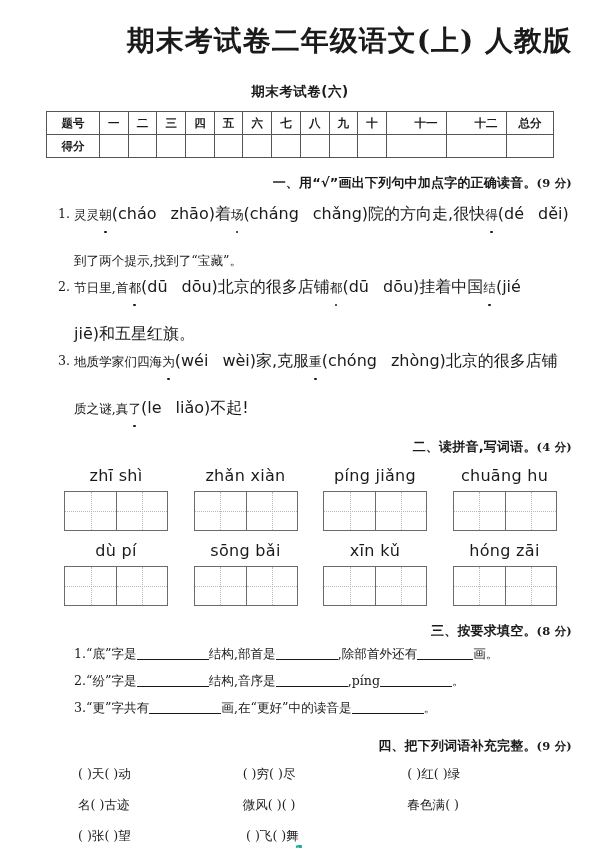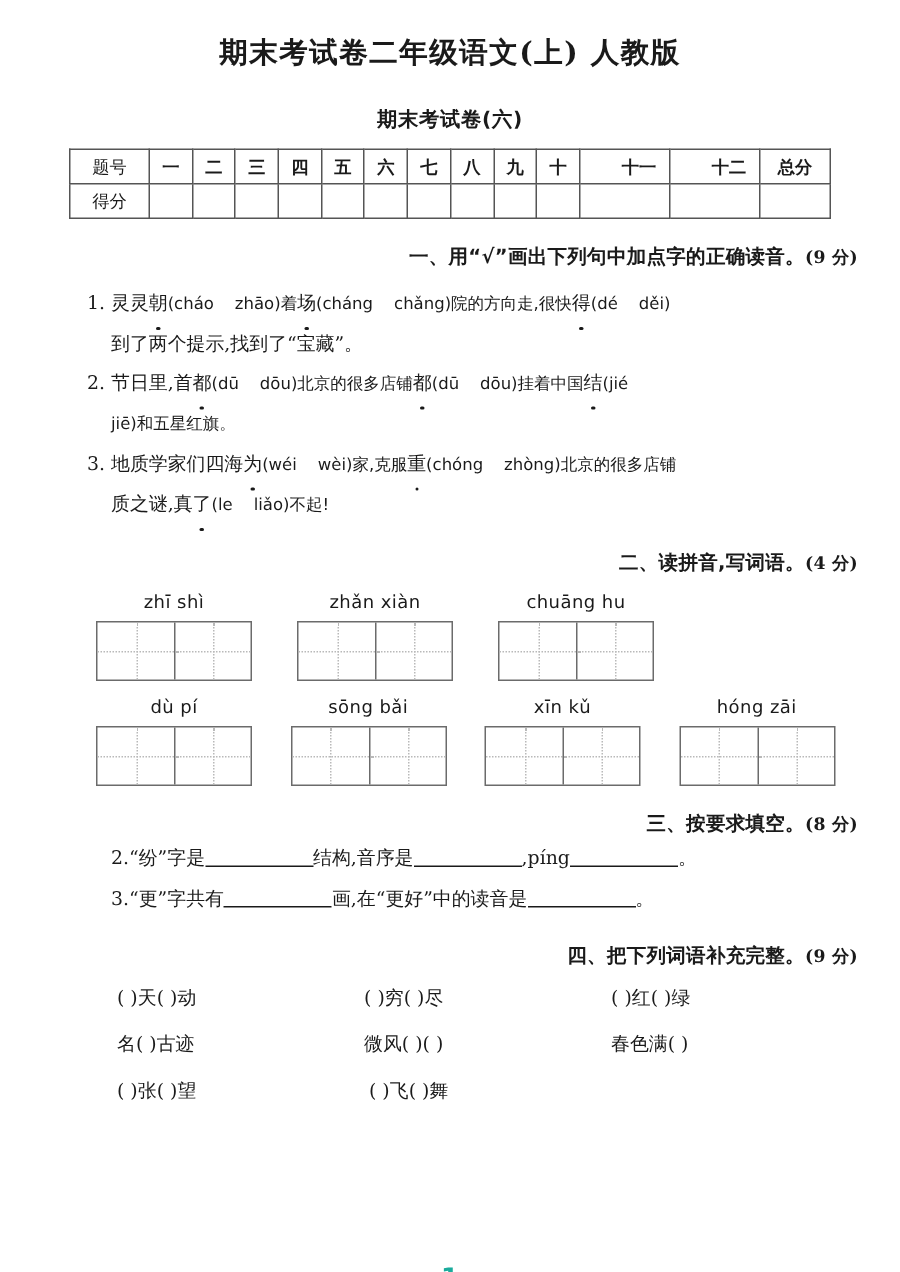--- a/index.html
+++ b/index.html
@@ -19,22 +19,22 @@
   .page {
     position: relative;
     width: 600px;
     height: 848px;
     box-sizing: border-box;
     padding: 0 28px;
   }
 
   
   .doc-title {
-    text-align: center;
-    font-size: 19px;
+    text-align: right;
+    font-size: 28px;
     font-weight: bold;
     letter-spacing: 1px;
     margin-top: 22px;
     font-family: "DejaVu Serif", "Liberation Serif", serif;
   }
 
   .sub-title {
     text-align: center;
     font-size: 13.5px;
     font-weight: bold;
@@ -57,21 +57,21 @@
     text-align: center;
     vertical-align: middle;
     font-size: 11.5px;
     font-weight: bold;
     font-family: "DejaVu Sans", "Liberation Sans", sans-serif;
     padding: 0;
   }
   .score-table .lbl-col { width: 52px; }
   .score-table .wide-col { width: 40px; padding-left: 19px; }
   .score-table .total-col { width: 46px; }
-  .score-table tr td:first-child { font-weight: normal; }
+  .score-table tr td:first-child { font-weight: bold; }
 
   
   .sec-head {
     font-size: 13px;
     font-weight: bold;
     margin-top: 16px;
     letter-spacing: 0.2px;
     font-family: "DejaVu Sans", "Liberation Sans", sans-serif;
     text-align: right;
   }
@@ -88,29 +88,29 @@
   
   .q-block { margin-top: 9px; }
   .q-line {
     font-size: 12.6px;
     line-height: 26px;
     padding-left: 30px;
     position: relative;
     white-space: nowrap;
     font-family: "DejaVu Serif", "Liberation Serif", serif;
   }
-  .q-line.cont { padding-left: 46px; }
+  .q-line.cont { padding-left: 46px; margin-top: 20px; }
   .q-num {
     position: absolute;
     left: 30px;
     font-family: "DejaVu Serif", "Liberation Serif", serif;
   }
   .q-line.numbered { padding-left: 46px; }
 
-  .py { font-family: "DejaVu Sans", "Liberation Sans", sans-serif; font-size: 11px; }
+  .py { font-family: "DejaVu Sans", "Liberation Sans", sans-serif; font-size: 16px; }
   .gap { display: inline-block; width: 14px; }
 
   
   .dotchar {
     position: relative;
     display: inline-block;
   }
   .dotchar::after {
     content: "";
     position: absolute;
@@ -129,21 +129,21 @@
     margin-top: 10px;
     padding-left: 36px;
   }
   .py-cell {
     width: 124px;
     margin-right: 10px;
   }
   .py-cell:last-child { margin-right: 0; }
   .py-text {
     font-family: "DejaVu Sans", "Liberation Sans", sans-serif;
-    font-size: 12px;
+    font-size: 16px;
     letter-spacing: 0.3px;
     text-align: center;
     width: 104px;
     margin-bottom: 6px;
     white-space: nowrap;
   }
   .tzg {
     width: 104px;
     height: 40px;
     display: flex;
@@ -284,20 +284,27 @@
       </div>
     </div>
     <div class="py-cell">
       <div class="py-text">zhǎn  xiàn</div>
       <div class="tzg">
         <div class="tzg-cell"></div>
         <div class="tzg-cell"></div>
       </div>
     </div>
     <div class="py-cell">
+      <div class="py-text">píng jiǎng</div>
+      <div class="tzg">
+        <div class="tzg-cell"></div>
+        <div class="tzg-cell"></div>
+      </div>
+    </div>
+    <div class="py-cell">
       <div class="py-text">chuāng hu</div>
       <div class="tzg">
         <div class="tzg-cell"></div>
         <div class="tzg-cell"></div>
       </div>
     </div>
   </div>
 
   <div class="py-row">
     <div class="py-cell">
@@ -325,20 +332,21 @@
       <div class="py-text">hóng  zāi</div>
       <div class="tzg">
         <div class="tzg-cell"></div>
         <div class="tzg-cell"></div>
       </div>
     </div>
   </div>
 
   <div class="sec-head"><span>三、按要求填空。</span><span class="pts">(8 分)</span></div>
 
+  <div class="fb-line"><span>1.</span><span>“底”字是</span><span class="blank b-lg"></span><span>结构,部首是</span><span class="blank b-md"></span><span>,除部首外还有</span><span class="blank b-sm"></span><span>画。</span></div>
 
   <div class="fb-line"><span>2.</span><span>“纷”字是</span><span class="blank b-lg"></span><span>结构,音序是</span><span class="blank b-lg"></span><span>,píng</span><span class="blank b-lg"></span><span>。</span></div>
 
   <div class="fb-line"><span>3.</span><span>“更”字共有</span><span class="blank b-lg"></span><span>画,在“更好”中的读音是</span><span class="blank b-lg"></span><span>。</span></div>
 
   <div class="sec-head"><span>四、把下列词语补充完整。</span><span class="pts">(9 分)</span></div>
 
   <div class="idiom-row">
     <div class="idiom-cell">(    )天(    )动</div>
     <div class="idiom-cell">(    )穷(    )尽</div>

